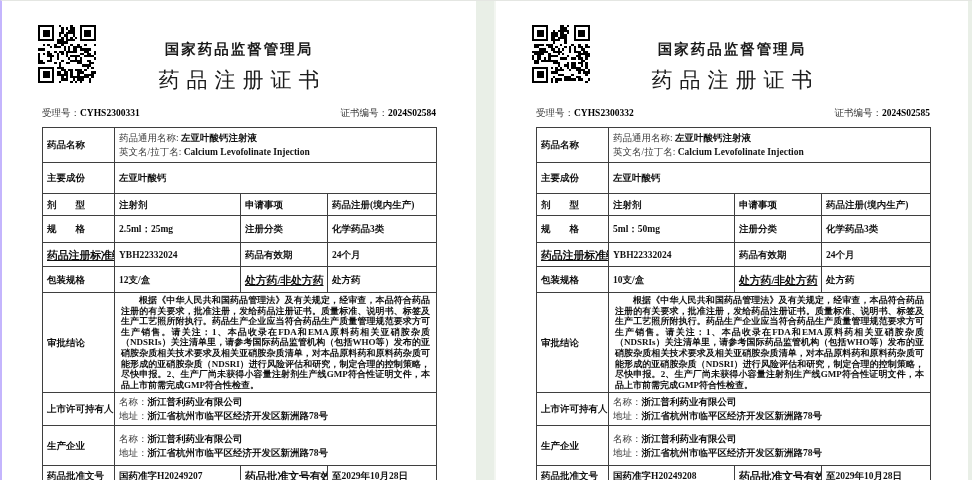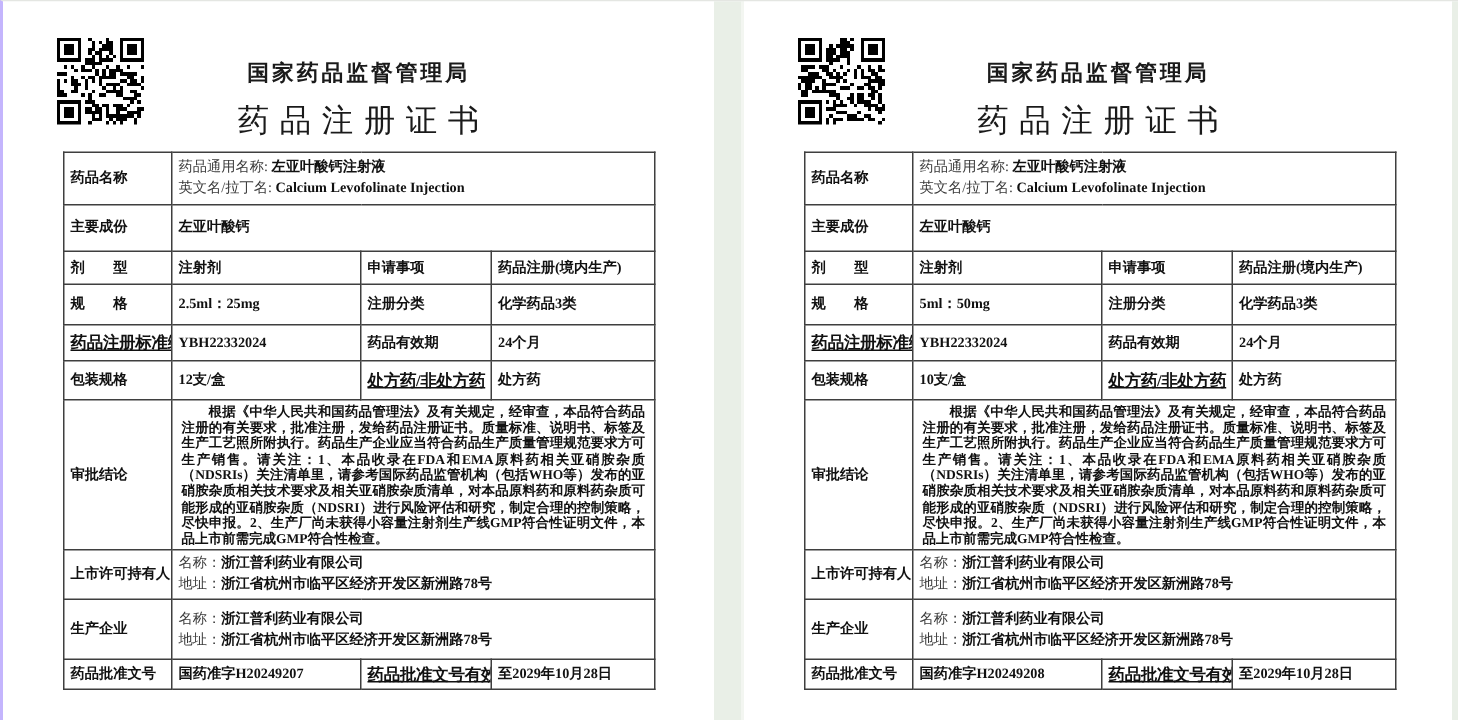--- a/index.html
+++ b/index.html
@@ -260,20 +260,24 @@
           <rect x="2" y="2" width="3" height="3"></rect>
           <rect x="18" y="0" width="7" height="7"></rect>
           <rect fill="#fff" x="19" y="1" width="5" height="5"></rect>
           <rect x="20" y="2" width="3" height="3"></rect>
           <rect x="0" y="18" width="7" height="7"></rect>
           <rect fill="#fff" x="1" y="19" width="5" height="5"></rect>
           <rect x="2" y="20" width="3" height="3"></rect>
         </svg></div>
     <div class="org">国家药品监督管理局</div>
     <div class="doc-title">药品注册证书</div>
+    <div class="meta">
+      <span><span class="lab">受理号：</span><b>CYHS2300331</b></span>
+      <span><span class="lab">证书编号：</span><b>2024S02584</b></span>
+    </div>
     <table class="cert">
       <colgroup>
           <col style="width:72px">
           <col style="width:126px">
           <col style="width:87px">
           <col style="width:109px">
         </colgroup>
       <tbody>
           <tr style="height:35px">
         <td class="lbl">药品名称</td>
@@ -555,20 +559,24 @@
           <rect x="2" y="2" width="3" height="3"></rect>
           <rect x="18" y="0" width="7" height="7"></rect>
           <rect fill="#fff" x="19" y="1" width="5" height="5"></rect>
           <rect x="20" y="2" width="3" height="3"></rect>
           <rect x="0" y="18" width="7" height="7"></rect>
           <rect fill="#fff" x="1" y="19" width="5" height="5"></rect>
           <rect x="2" y="20" width="3" height="3"></rect>
         </svg></div>
     <div class="org">国家药品监督管理局</div>
     <div class="doc-title">药品注册证书</div>
+    <div class="meta">
+      <span><span class="lab">受理号：</span><b>CYHS2300332</b></span>
+      <span><span class="lab">证书编号：</span><b>2024S02585</b></span>
+    </div>
     <table class="cert">
       <colgroup>
           <col style="width:72px">
           <col style="width:126px">
           <col style="width:87px">
           <col style="width:109px">
         </colgroup>
       <tbody>
           <tr style="height:35px">
         <td class="lbl">药品名称</td>

